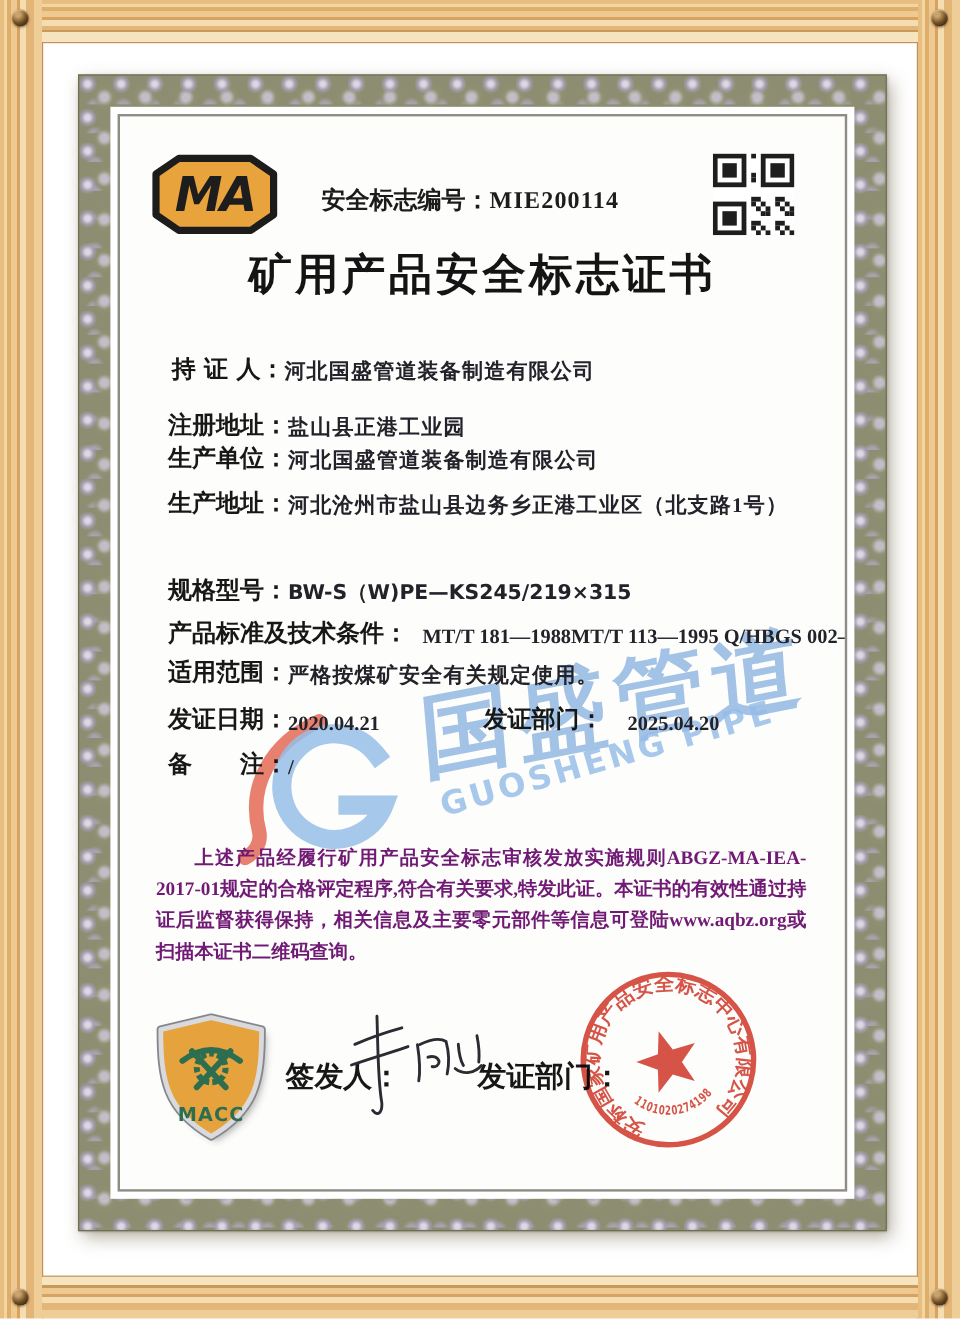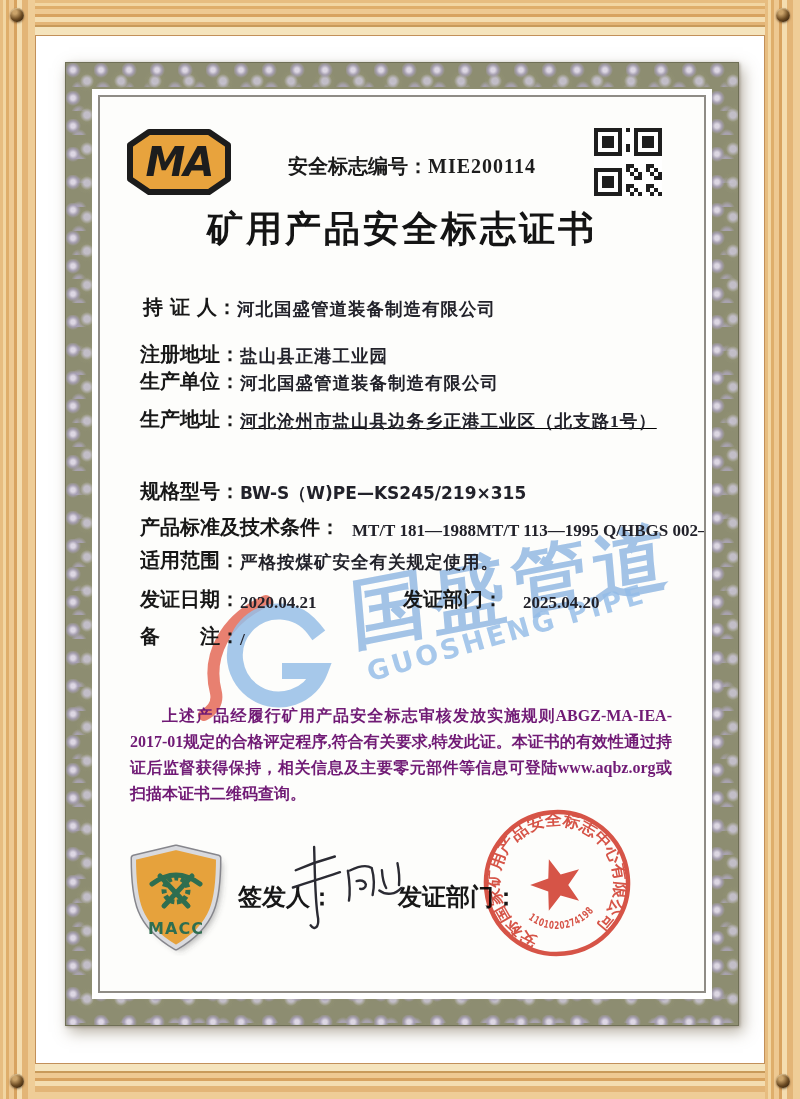--- a/index.html
+++ b/index.html
@@ -51,21 +51,21 @@
   .wm-hanzi{left:248px;top:438px;font-family:"DejaVu Sans","Liberation Sans",sans-serif;
     font-weight:700;font-size:76px;letter-spacing:6px;color:rgba(128,172,222,.72);
     transform:rotate(-11deg) skewX(-6deg);white-space:nowrap;}
   .wm-latin{left:262px;top:520px;font-family:"DejaVu Sans","Liberation Sans",sans-serif;
     font-weight:700;font-size:27px;letter-spacing:3px;color:rgba(148,188,230,.82);
     transform:rotate(-16deg);white-space:nowrap;}
   .wm-g{left:96px;top:496px;}
 
   
   .ma-logo{position:absolute;left:26px;top:31px;z-index:1;}
-  .certno{position:absolute;left:168px;top:56px;z-index:1;white-space:nowrap;margin-left:20px;}
+  .certno{position:absolute;left:168px;top:56px;z-index:1;white-space:nowrap;}
   .certno .lbl{font-family:"DejaVu Sans","Liberation Sans",sans-serif;font-weight:700;font-size:20px;color:#1b1b1b;}
   .certno .val{font-weight:700;font-size:20px;color:#1d1d1d;letter-spacing:1px;}
   .qr{position:absolute;left:494px;top:31px;z-index:1;}
   .title{position:absolute;left:0;right:0;top:108px;z-index:1;text-align:center;
     font-weight:900;font-size:36px;letter-spacing:3px;color:#141414;}
 
   
   .row{position:absolute;left:40px;height:27px;z-index:1;white-space:nowrap;}
   .row .lbl{display:inline-block;min-width:97px;vertical-align:bottom;
     font-family:"DejaVu Sans","Liberation Sans",sans-serif;font-weight:700;font-size:20px;color:#171717;text-align:right;}
@@ -172,21 +172,21 @@
 
         <div class="row" style="top:197px;">
           <span class="lbl">持 证 人：</span><span class="val">河北国盛管道装备制造有限公司</span>
         </div>
         <div class="row" style="top:244px;">
           <span class="lbl">注册地址：</span><span class="val">盐山县正港工业园</span>
         </div>
         <div class="row" style="top:271px;">
           <span class="lbl">生产单位：</span><span class="val">河北国盛管道装备制造有限公司</span>
         </div>
-        <div class="row" style="top:309px;text-decoration:underline;">
+        <div class="row" style="top:309px;">
           <span class="lbl">生产地址：</span><span class="val">河北沧州市盐山县边务乡正港工业区（北支路1号）</span>
         </div>
         <div class="row" style="top:381px;">
           <span class="lbl">规格型号：</span><span class="val spec">BW-S（W)PE—KS245/219×315</span>
         </div>
         <div class="row" style="top:417px;">
           <span class="lbl long">产品标准及技术条件：</span><span class="val latin">MT/T 181—1988MT/T 113—1995 Q/HBGS 002—2019</span>
         </div>
         <div class="row" style="top:450px;">
           <span class="lbl">适用范围：</span><span class="val">严格按煤矿安全有关规定使用。</span>

